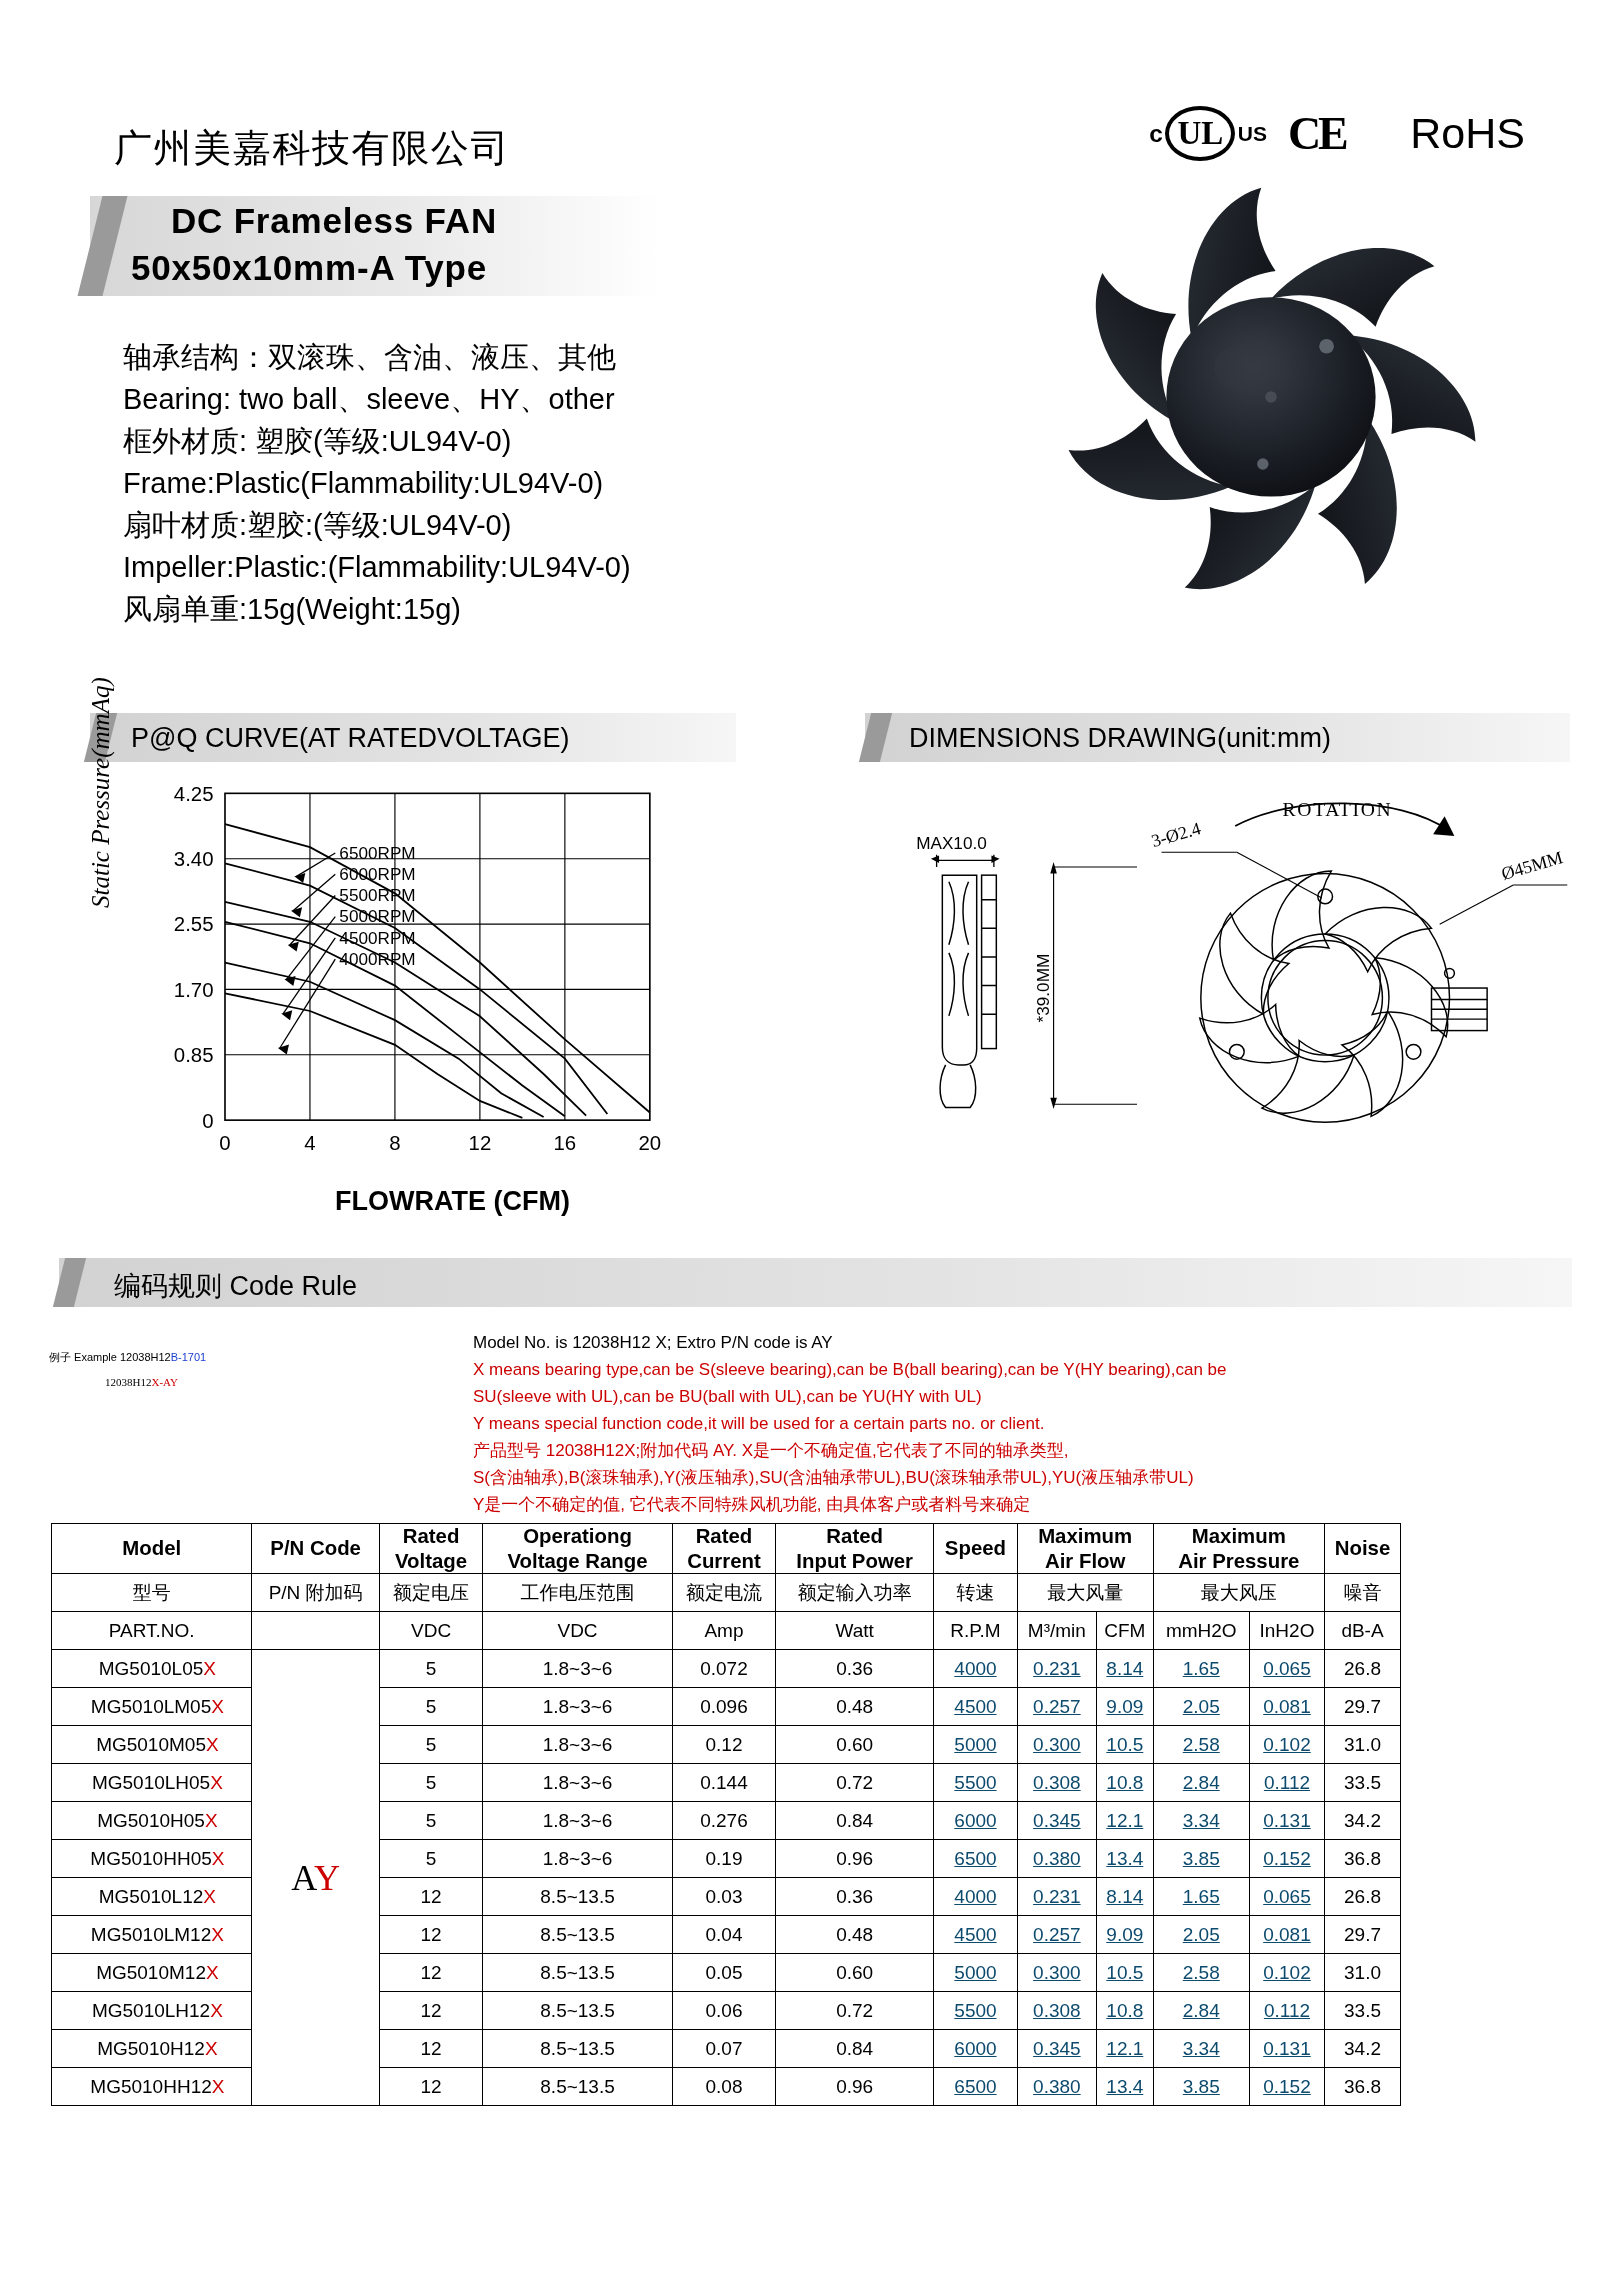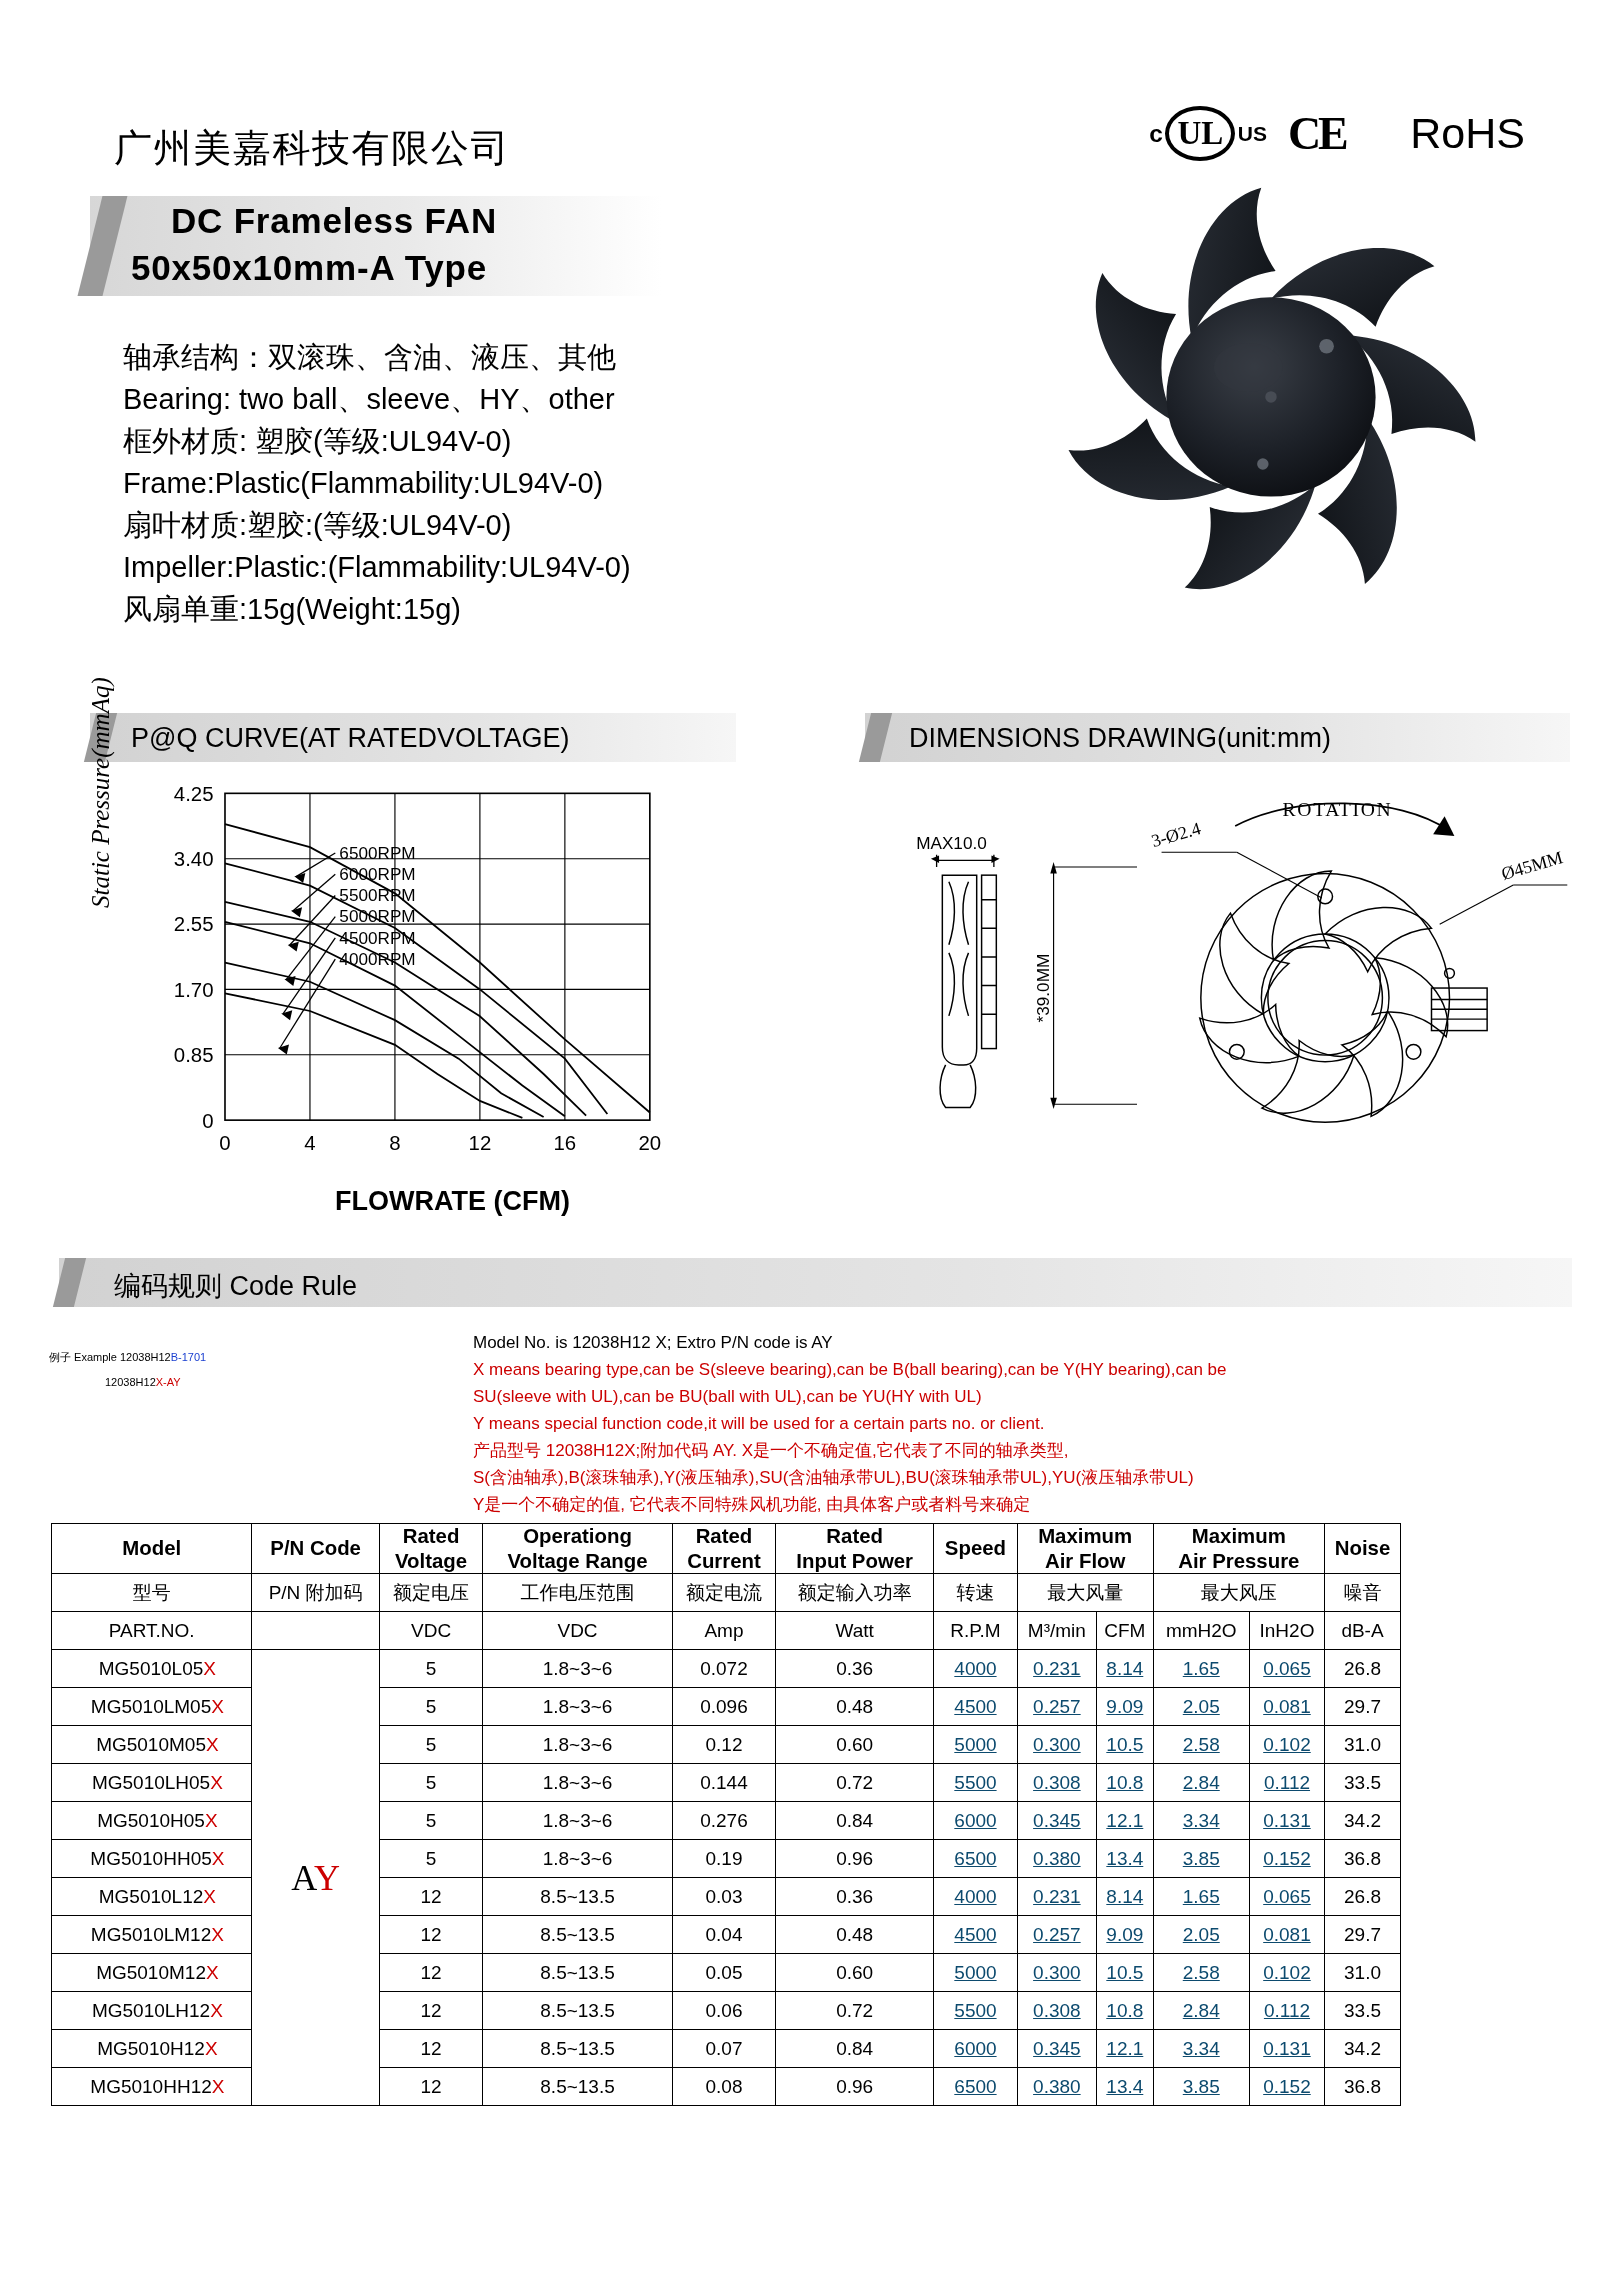--- a/index.html
+++ b/index.html
@@ -316,21 +316,21 @@
   </div>
 
   <div class="sec" style="left:59px;top:1258px;width:1513px;"></div>
   <div class="sec-slash" style="left:59px;top:1258px;"></div>
   <div class="sec-label" style="left:114px;top:1268px;">编码规则 Code Rule</div>
 
   <div class="code-example">
     <div>
       <span>例子  Example 12038H12</span><span class="blue">B-1701</span>
     </div>
-    <div style="padding-left:56px;">
+    <div style="padding-left:56px;font-family:Liberation Serif, serif;">
       <span>12038H12</span><span class="red">X-AY</span>
     </div>
   </div>
 
   <div class="code-body">
     <div>Model No. is 12038H12 X; Extro P/N code   is  AY</div>
     <div class="red">X means bearing type,can be S(sleeve bearing),can be B(ball bearing),can be Y(HY bearing),can be</div>
     <div class="red">SU(sleeve with UL),can be BU(ball with UL),can be YU(HY with UL)</div>
     <div class="red">Y means special function code,it will be used for a certain parts no. or client.</div>
     <div class="red">产品型号 12038H12X;附加代码 AY. X是一个不确定值,它代表了不同的轴承类型,</div>

